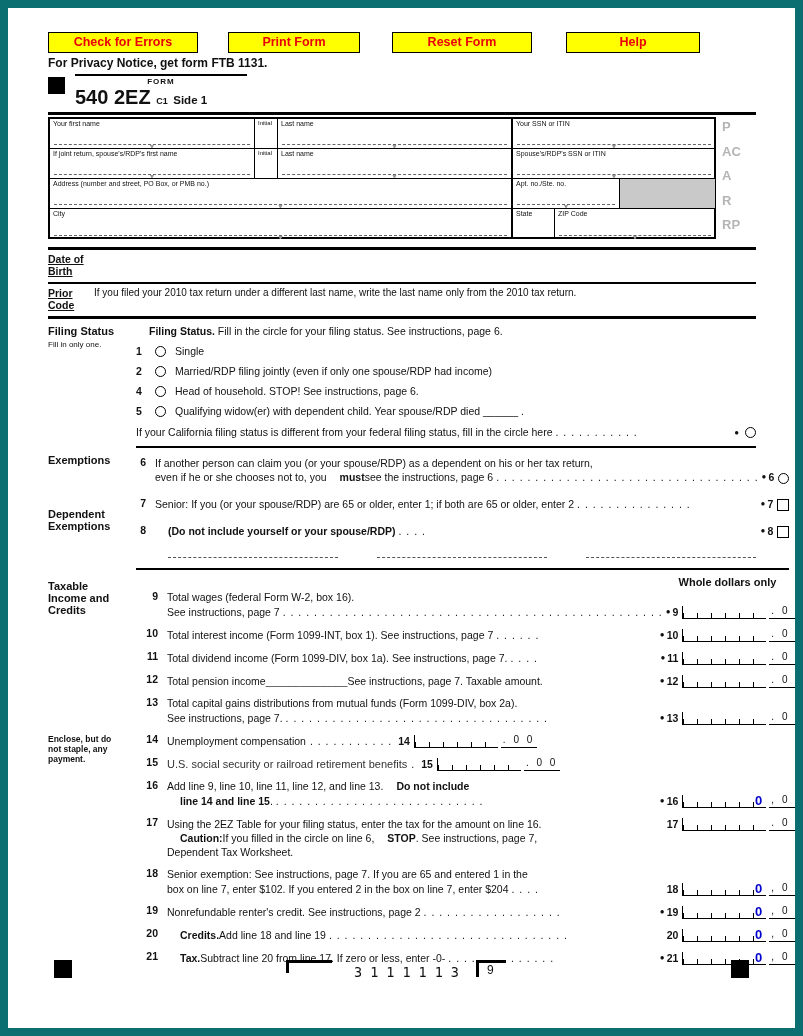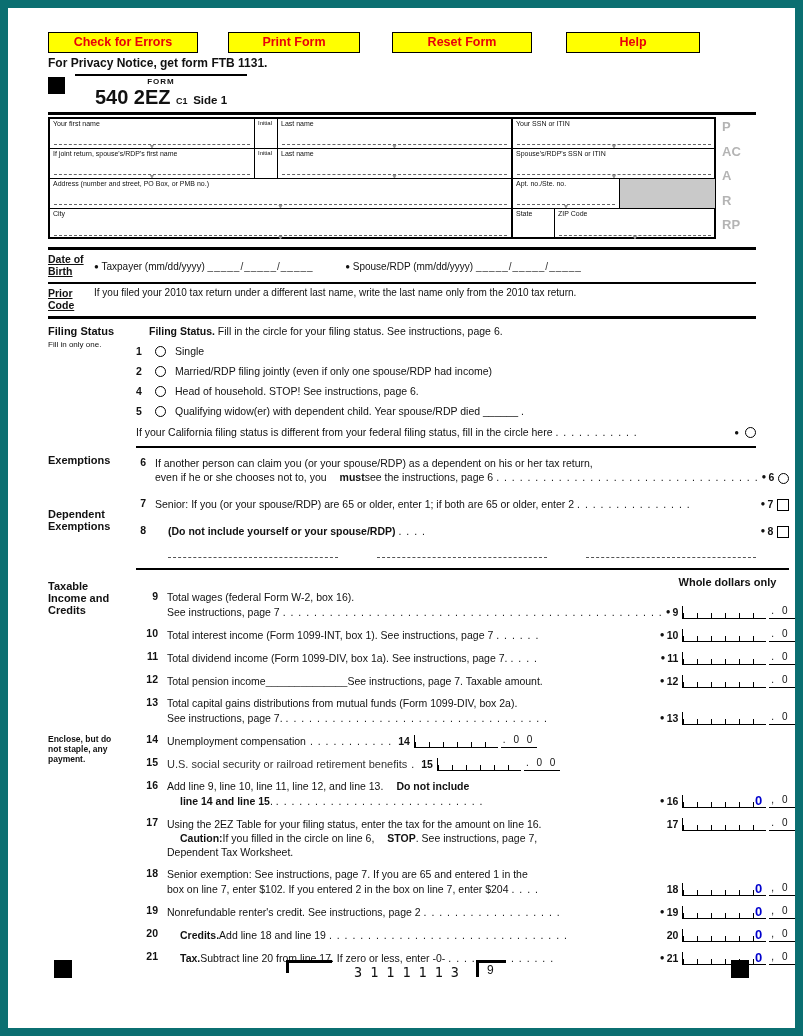--- a/index.html
+++ b/index.html
@@ -15,21 +15,21 @@
           font-family:"Liberation Sans", sans-serif; }
   .privacy { margin:3px 12px 0 40px; font-size:12px; font-weight:bold; }
 
   
   .hdr { display:flex; justify-content:space-between; align-items:flex-end; margin:4px 39px 0 40px; }
   .title { font-size:20.5px; font-weight:bold; letter-spacing:-0.2px; }
   .formbox { display:flex; gap:10px; align-items:flex-start; }
   .regsq { width:17px; height:17px; background:#000; margin-top:3px; }
   .formcol { border-top:2px solid #000; width:172px; padding-top:1px; }
   .formword { font-size:8px; font-weight:bold; text-align:center; letter-spacing:1px; }
-  .formnum { font-size:20px; font-weight:bold; white-space:nowrap;text-align:center; }
+  .formnum { font-size:20px; font-weight:bold; white-space:nowrap; }
   .formrev { font-size:9px; font-weight:bold; }
   .formside { font-size:11.5px; font-weight:bold; }
   .hrule { border-top:3px solid #000; margin:3px 39px 0 40px; }
 
   
   .gridwrap { position:relative; margin:2px 39px 0 40px; height:124px; }
   .ngrid { position:absolute; left:0; top:0; width:668px; height:122px; border:2px solid #000; }
   .cell { position:absolute; height:30px; border-right:1.5px solid #000; border-bottom:1.5px solid #000;
           overflow:hidden; }
   .cell.ssncol { border-left:0.5px solid #000; }
@@ -186,29 +186,20 @@
     </div>
   </div>
 
   <div class="content">
 
     <div class="row2col first">
       <div class="rlabel">
         <div>Date of</div>
           <div>Birth</div>
       </div>
-      <div class="rbody" style="padding-top:8px;">
-        <span class="bul">●</span>
-        <span>Taxpayer (mm/dd/yyyy)</span>
-        <span class="uscore">_____/_____/_____</span>
-        <span style="display:inline-block;width:26px;"></span>
-        <span class="bul">●</span>
-        <span>Spouse/RDP (mm/dd/yyyy)</span>
-        <span class="uscore">_____/_____/_____</span>
-      </div>
     </div>
 
     <div class="row2col" style="border-bottom:3px solid #000;">
       <div class="rlabel">
         <div>Prior</div>
           <div>Code</div>
       </div>
       <div class="rbody">
         <div class="instr">If you filed your 2010 tax return under a different last name, write the last name only from the 2010 tax return.</div>
       </div>

